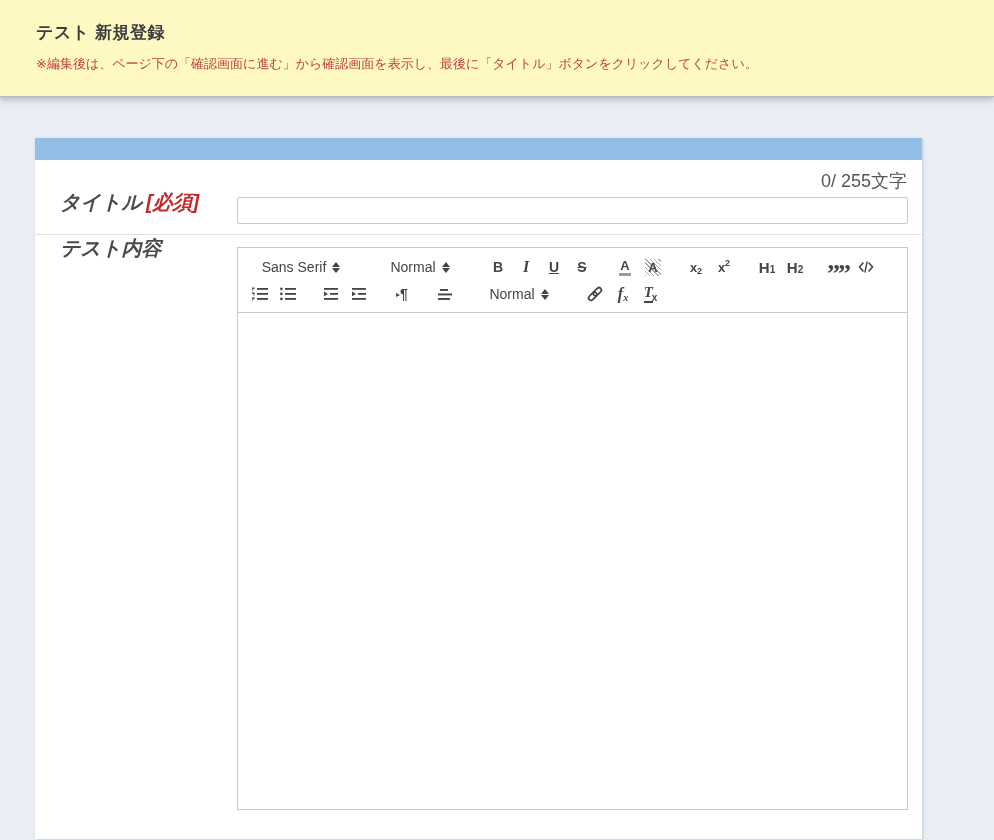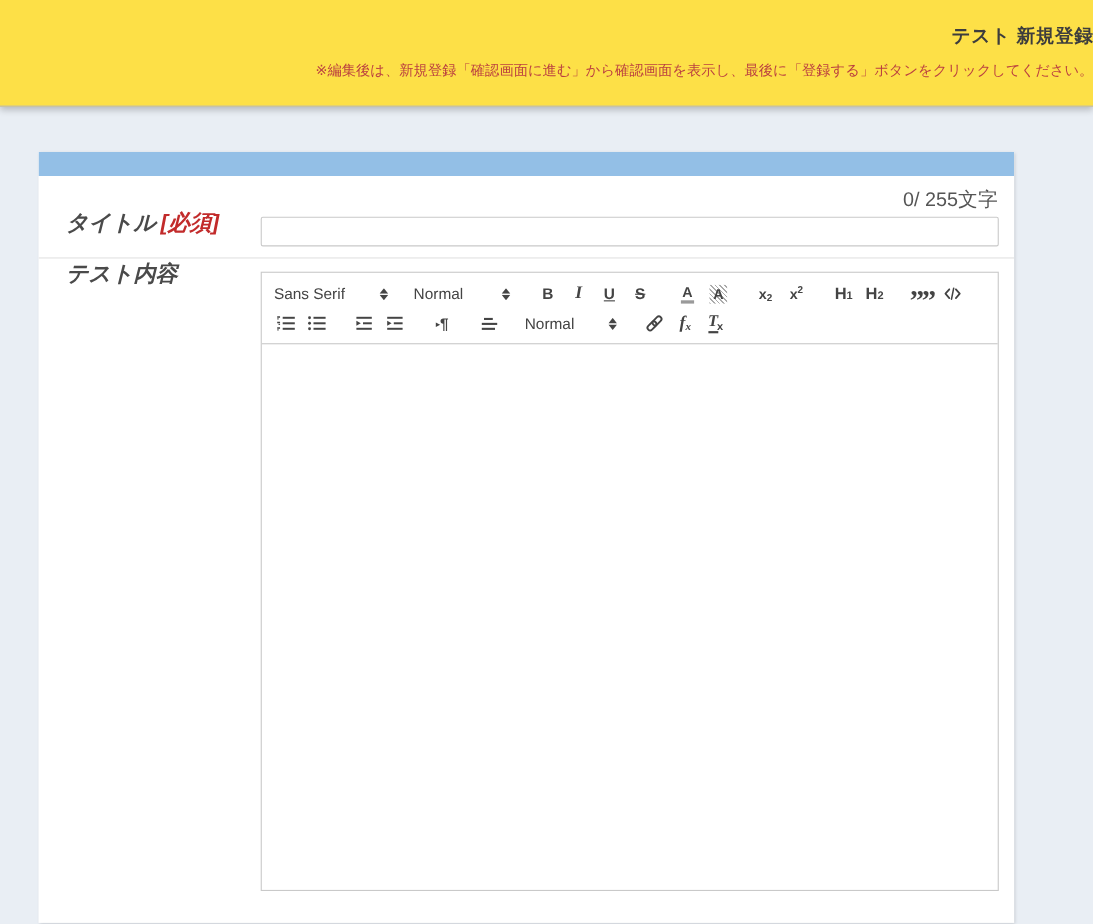--- a/index.html
+++ b/index.html
@@ -6,25 +6,24 @@
   html,body { width: 994px; height: 840px; overflow: hidden; }
   body {
     font-family: "Liberation Sans", "DejaVu Sans", sans-serif;
     background: #e9eef4;
     color: #444;
   }
 
   
   .top-header {
     position: relative; z-index: 5;
-    background: #fde047;
+    background: #fef9c3;
     height: 97px;
     border-bottom: 1px solid #b9b9b9;
     box-shadow: 0 3px 6px rgba(0,0,0,.22);
-    text-align: right;
   }
   .page-title {
     padding: 21px 0 0 36px;
     font-size: 17px;
     font-weight: bold;
     color: #3d3d3d;
     letter-spacing: .5px;
   }
   .page-warning {
     padding: 11px 0 0 36px;
@@ -94,21 +93,21 @@
   .fmt-group { display: flex; align-items: center; margin-right: 15px; }
 
   .ql-btn {
     width: 28px; height: 24px;
     display: flex; align-items: center; justify-content: center;
     cursor: pointer;
     color: #444;
     background: transparent; border: none;
   }
   .ql-picker {
-    display: flex; align-items: center; justify-content: space-between;
+    display: flex; align-items: center; justify-content: center;
     height: 24px; padding: 0 5px 0 3px;
     font-size: 14px; color: #444; cursor: pointer;
   }
   .picker-font { width: 112px; }
   .picker-heading { width: 96px; }
   .picker-size { width: 92px; }
   .picker-arrows { display: inline-flex; flex-direction: column; gap: 1px; margin-left: 6px; }
 
   .g-bold   { font-weight: 800; font-size: 14px; }
   .g-italic { font-family: "Liberation Serif", serif; font-style: italic; font-size: 16px; font-weight: bold; }
@@ -134,21 +133,21 @@
 
   .icon-svg { display: block; }
 
   .ql-editor-area { flex: 1; cursor: text; outline: none; padding: 10px; }
 </style>
 </head>
 <body>
 
 <div class="top-header">
   <div class="page-title">テスト 新規登録</div>
-  <div class="page-warning">※編集後は、新規登録「確認画面に進む」から確認画面を表示し、最後に「登録する」ボタンをクリックしてください。</div>
+  <div class="page-warning">※編集後は、ページ下の「確認画面に進む」から確認画面を表示し、最後に「タイトル」ボタンをクリックしてください。</div>
 </div>
 
 <div class="main-area">
   <div class="panel">
     <div class="accent-bar"></div>
 
     <div class="form-row row-title">
       <div class="label-cell">
         <span>タイトル</span><span class="required-mark">[必須]</span>
       </div>

